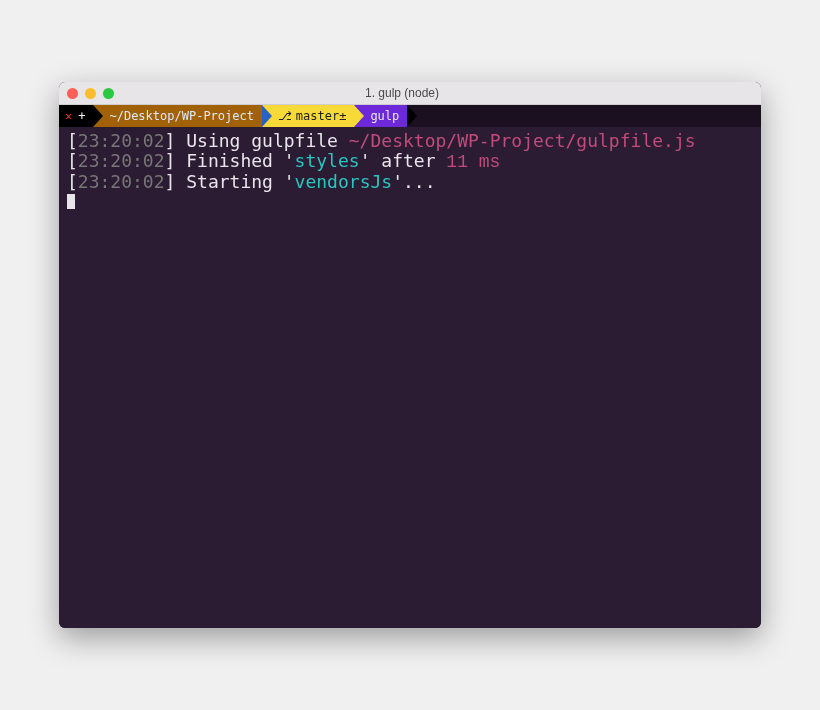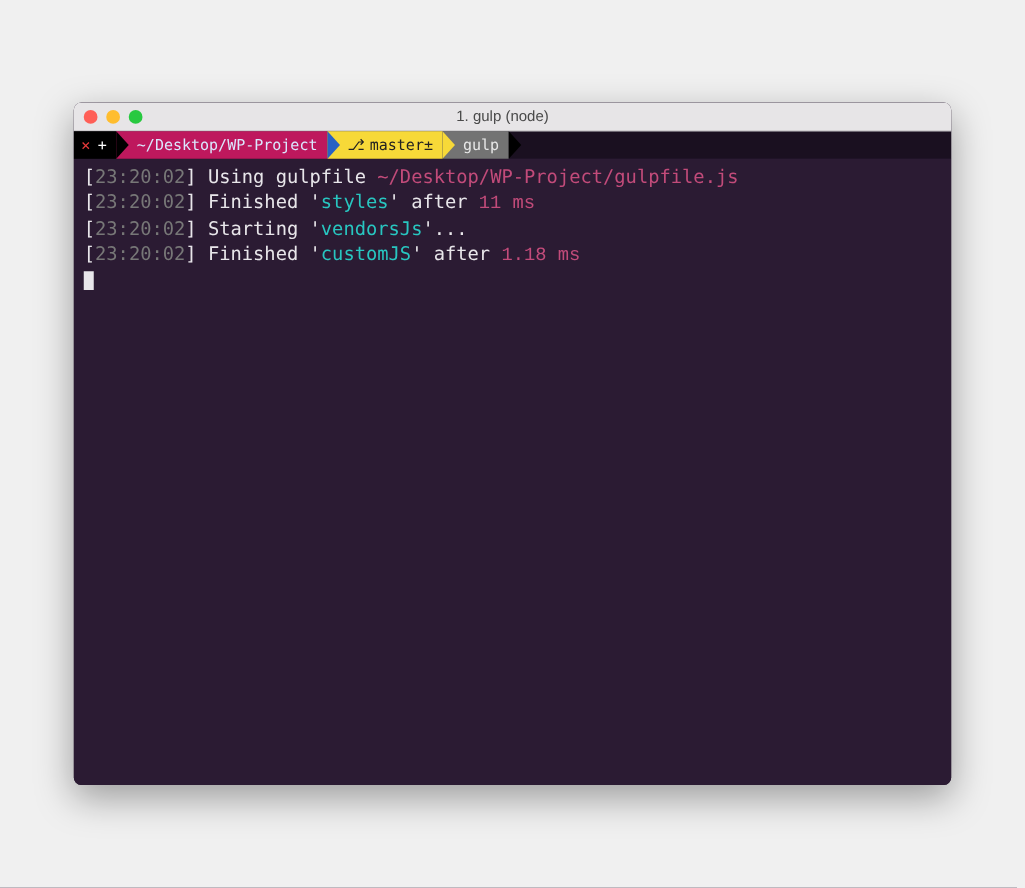--- a/index.html
+++ b/index.html
@@ -25,29 +25,29 @@
     background:#1a1020;
   }
   .seg{display:inline-flex;align-items:center;padding:0 8px 0 6px;position:relative;white-space:nowrap;}
   .seg::after{
     content:"";position:absolute;right:-10px;top:0;border-top:11px solid transparent;
     border-bottom:11px solid transparent;border-left:10px solid currentColor;z-index:2;
   }
   .seg1{background:#000;color:#000;}
   .seg1 .x{color:#e83a3a;margin-right:6px;font-weight:bold;}
   .seg1 .plus{color:#fff;}
-  .seg2{background:#be185d;color:#2962c4;padding-left:16px;align-items:center;}
+  .seg2{background:#a16207;color:#2962c4;padding-left:16px;align-items:center;}
   .seg2 span{color:#dbe8ff;}
   .seg3{background:#f7d938;color:#f7d938;padding-left:16px;}
   .seg3 .branch{color:#222;}
   .seg3 .ico{color:#222;margin-right:4px;}
-  .seg4{background:#737373;color:#000;padding-left:16px;}
+  .seg4{background:#6d28d9;color:#000;padding-left:16px;}
   .seg4 span{color:#e8e8e8;}
   .term{
-    flex:1;background:#2b1b33;color:#e8e6ea;font-size:15px;line-height:20px;
+    flex:1;background:#2b1b33;color:#e8e6ea;font-size:18px;line-height:20px;
     padding:4px 8px 8px 8px;overflow:hidden;
   }
   .ln{white-space:pre;}
   .ts{color:#777;}
   .br{color:#e8e6ea;}
   .task{color:#28c6c0;}
   .ms{color:#c24b7a;font-family:Liberation Mono, monospace;}
   .path{color:#c24b7a;}
   .cursor{display:inline-block;width:8px;height:15px;background:#e8e6ea;margin-top:2px;}
 </style>
@@ -80,18 +80,17 @@
       </div>
       <div class="seg seg4">
         <span>gulp</span>
       </div>
     </div>
 
     <div class="term" id="term">
         <div class="ln"><span class="br">[</span><span class="ts">23:20:02</span><span class="br">]</span> Using gulpfile <span class="path">~/Desktop/WP-Project/gulpfile.js</span></div>
         <div class="ln"><span class="br">[</span><span class="ts">23:20:02</span><span class="br">]</span> Finished '<span class="task">styles</span>' after <span class="ms">11 ms</span></div>
         <div class="ln"><span class="br">[</span><span class="ts">23:20:02</span><span class="br">]</span> Starting '<span class="task">vendorsJs</span>'...</div>
-        <div class="ln"><span class="br">[</span><span class="ts">23:20:02</span><span class="br">]</span> Finished '<span class="task">customJS</span>' after <span class="ms">1.18 ms</span></div>
         <div class="ln"><span class="cursor"></span></div>
       </div>
 
   </div>
 </div>
 
 </body></html>

